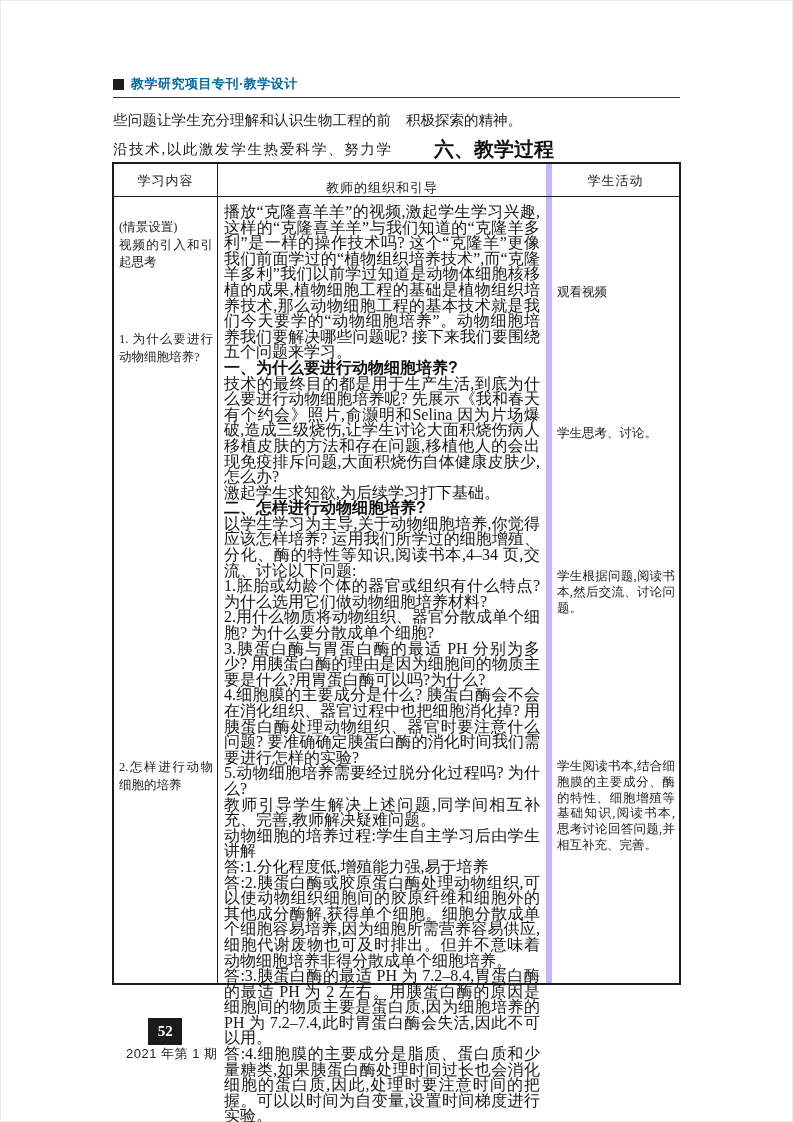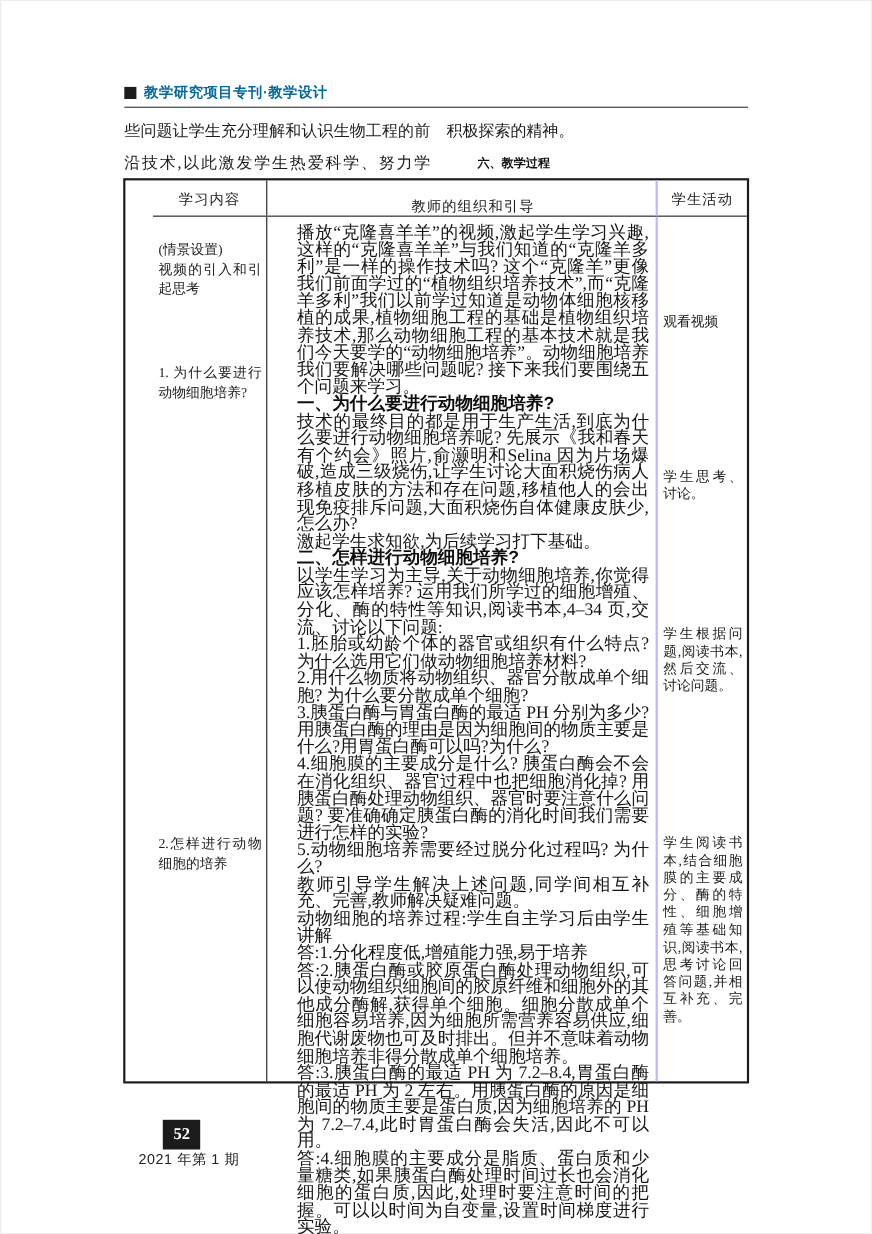--- a/index.html
+++ b/index.html
@@ -20,32 +20,32 @@
   }
   .square-marker { width:11px; height:11px; background:#1d1d1d; display:inline-block; margin-right:7px; }
   .head-rule { position:absolute; left:113px; top:97px; width:567px; border-top:1.5px solid #333; }
 
   
   .intro { position:absolute; left:113px; top:106px; width:567px; display:flex; gap:15px; }
   .intro-col { width:278px; font-size:14.5px; line-height:28.5px; text-align:justify; color:#1c1c1c; }
   .intro-col.right { width:274px; }
   .section-heading {
     font-family:"Liberation Sans","DejaVu Sans",sans-serif;
-    font-weight:700; font-size:11px; padding-left:28px; color:#111;
+    font-weight:700; font-size:20px; padding-left:28px; color:#111;
   }
 
   
-  .ttable { position:absolute; left:112px; top:162px; width:569px; border:2.5px solid #1c1c1c; background:#fff;padding-left:25px; }
+  .ttable { position:absolute; left:112px; top:162px; width:569px; border:2.5px solid #1c1c1c; background:#fff; }
   .thead { display:flex; height:33px; border-bottom:1.5px solid #1c1c1c; }
   .th {
     font-size:13px; text-align:center; line-height:33px; color:#1b1b1b; letter-spacing:1px;
   }
   .tbody { display:flex; height:786px; }
   .c1 { flex:0 0 104px; border-right:1px solid #1c1c1c; position:relative; }
-  .c2 { flex:0 0 334px; border-right:2px solid #c4b5fd; padding:7px 6px 0 6px;margin-left:21px; }
+  .c2 { flex:0 0 334px; border-right:6px solid #c4b5fd; padding:7px 6px 0 6px; }
   .c3 { flex:1 1 auto; position:relative; }
 
   .side-block {
     position:absolute; left:5px; right:4px;
     font-size:12.5px; line-height:17.5px; text-align:justify; color:#1b1b1b;
   }
   .c3 .side-block { line-height:15.8px; }
   .lb1 { top:22px; } .lb2 { top:134px; } .lb3 { top:562px; }
   .rb1 { top:88px; } .rb2 { top:229px; } .rb3 { top:372px; } .rb4 { top:562px; }
 

